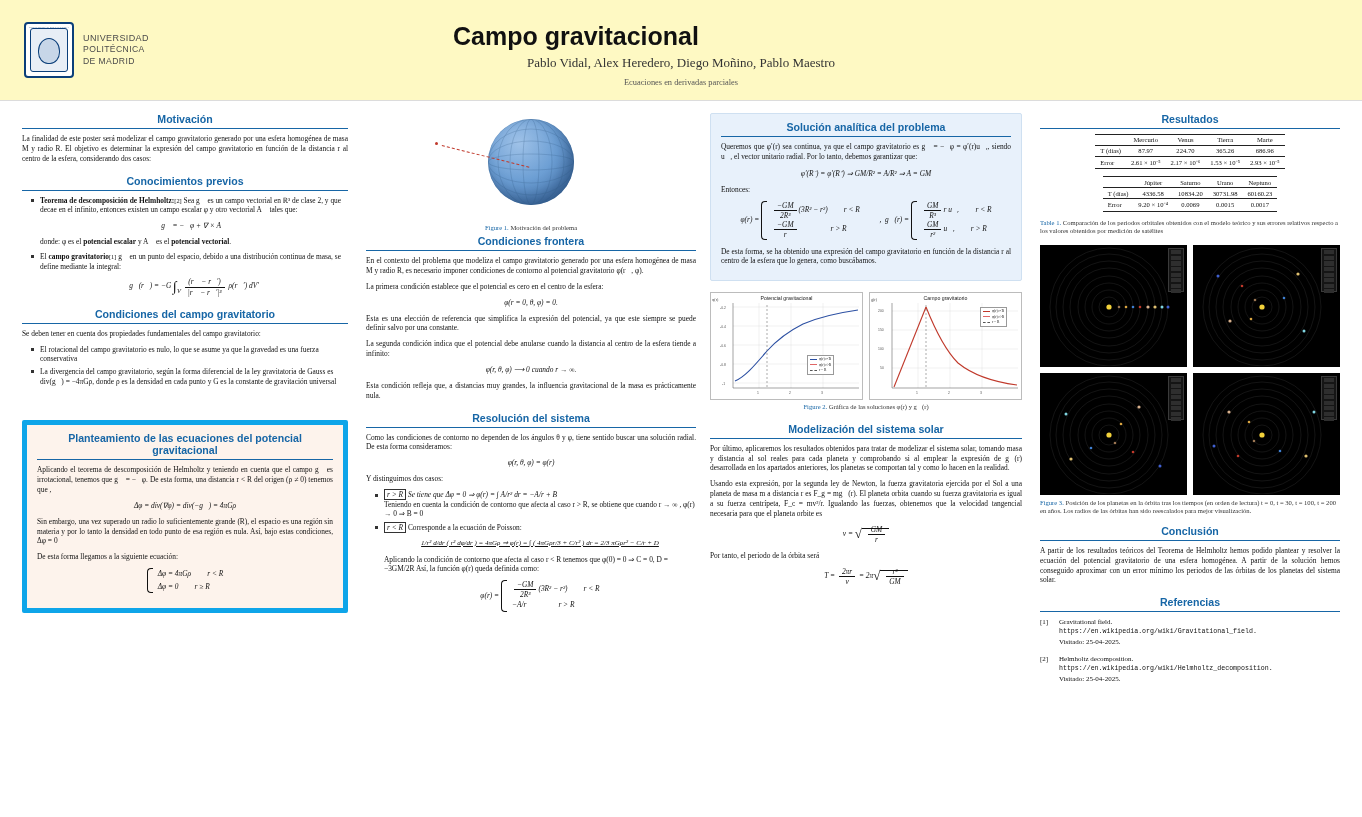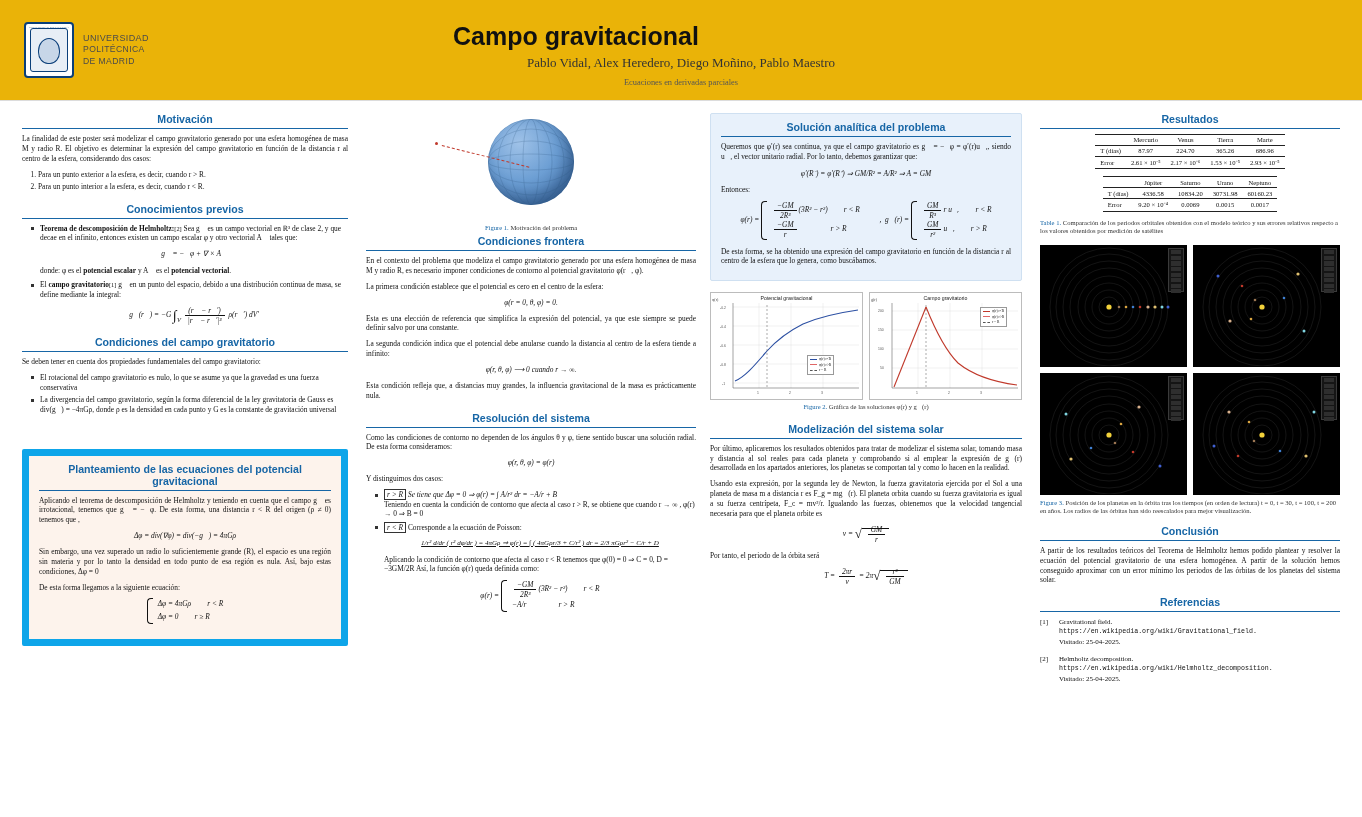--- a/index.html
+++ b/index.html
@@ -10,21 +10,21 @@
     font-family:"Liberation Serif", serif;
     font-size:7.4px;
     color:#111;
     overflow:hidden;
   }
   .poster { position:relative; width:1362px; height:817px; }
 
   
   .header {
     position:absolute; top:0; left:0; width:1362px; height:101px;
-    background:#eab308;
+    background:#fef9c3;
     border-bottom:1px solid #dcdcdc;
     padding-left:22px;
   }
   .logo-wrap { position:absolute; left:24px; top:22px; display:flex; align-items:center; gap:9px; }
   .crest {
     width:50px; height:56px; border:2px solid #0b3f7a; border-radius:4px;
     background:#ffffff; position:relative; overflow:hidden;
   }
   .crest .ring {
     position:absolute; left:50%; top:50%; transform:translate(-50%,-50%);
@@ -99,21 +99,21 @@
   .cases:before {
     content:""; position:absolute; left:0; top:0; bottom:0; width:5px;
     border-left:1.1px solid #111; border-top:1.1px solid #111; border-bottom:1.1px solid #111;
     border-radius:4px 0 0 4px;
   }
   .cases .row { display:block; white-space:nowrap; line-height:1.7; padding-left:3px; }
   .gap { display:inline-block; width:16px; }
 
   
   .box-orange {
-    background:#fdf3ec; border:7px solid #0ea5e9; border-radius:2px;
+    background:#fdf3ec; border:5px solid #0ea5e9; border-radius:2px;
     padding:7px 10px 8px 10px;
     margin-top:34px;
   }
   .box-blue {
     background:#e8f1fb; border:1px solid #cfe0f1; border-radius:2px;
     padding:7px 10px 8px 10px;
   }
   .box-orange h2.sec, .box-blue h2.sec { margin-top:0; }
 
   
@@ -205,24 +205,20 @@
     <div class="title">Campo gravitacional</div>
     <div class="authors">Pablo Vidal, Alex Heredero, Diego Moñino, Pablo Maestro</div>
     <div class="subject">Ecuaciones en derivadas parciales</div>
   </div>
 
   <div class="col col-1">
 
     <div class="blk">
       <h2 class="sec">Motivación</h2>
       <p>La finalidad de este poster será modelizar el campo gravitatorio generado por una esfera homogénea de masa M y radio R. El objetivo es determinar la expresión del campo gravitatorio en función de la distancia r al centro de la esfera, considerando dos casos:</p>
-      <ol>
-        <li>Para un punto exterior a la esfera, es decir, cuando r &gt; R.</li>
-        <li>Para un punto interior a la esfera, es decir, cuando r &lt; R.</li>
-      </ol>
     </div>
 
     <div class="blk">
       <h2 class="sec">Conocimientos previos</h2>
       <ul class="sq">
         <li>
           <span class="bd">Teorema de descomposición de Helmholtz:</span><span class="sm">[2]</span>
           <span>Sea g⃗ es un campo vectorial en ℝ³ de clase 2, y que decae en el infinito, entonces existen un campo escalar φ y otro vectorial A⃗ tales que:</span>
           <div class="eq it">g⃗ = −∇φ + ∇ × A⃗</div>
           <div>

